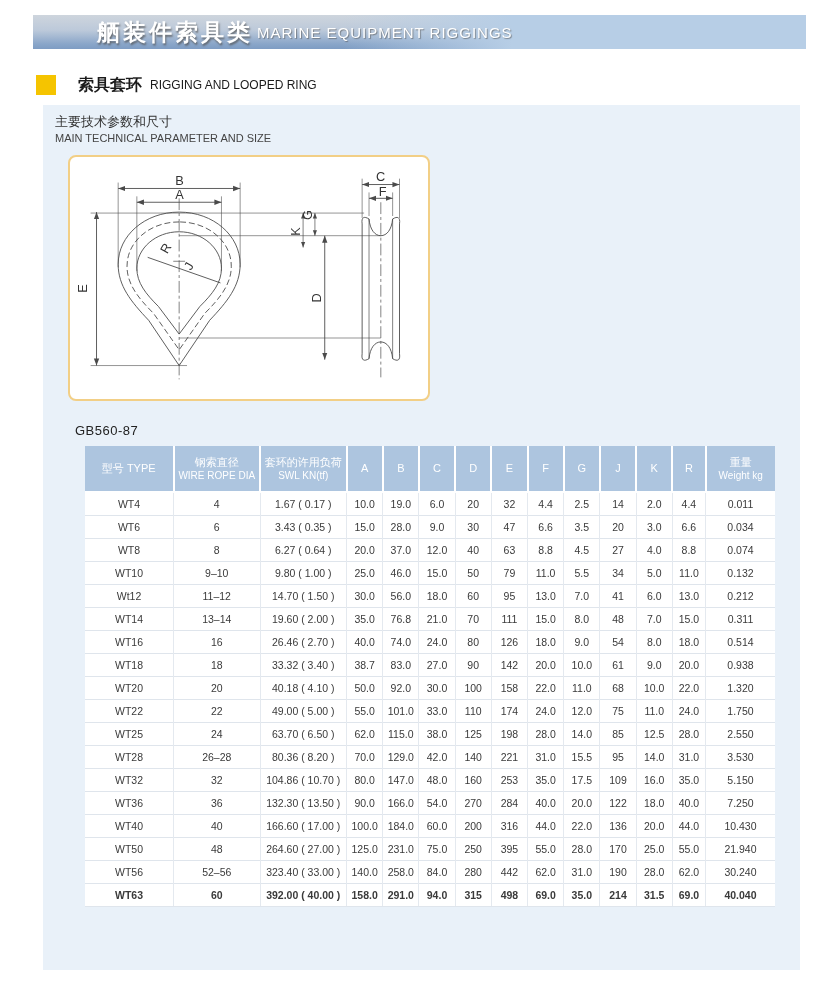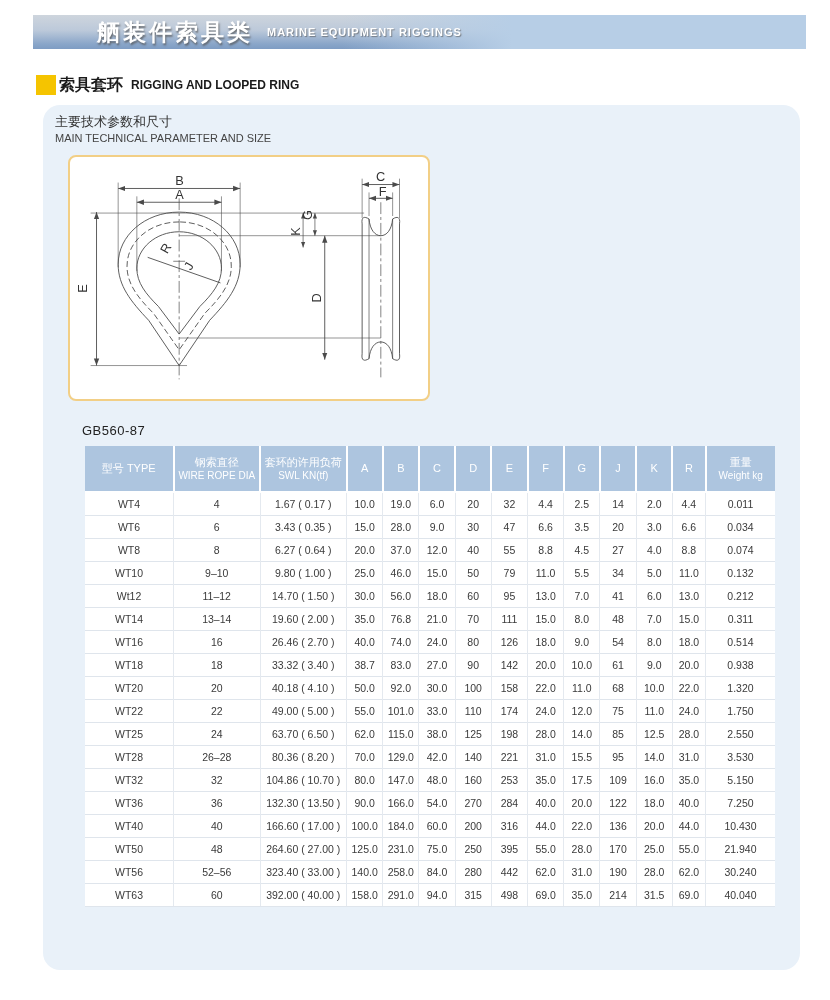--- a/index.html
+++ b/index.html
@@ -12,55 +12,55 @@
     display:flex;align-items:center;
     background:
       linear-gradient(90deg,rgba(183,206,230,0) 0%,rgba(183,206,230,0) 40%,#b7cee6 62%,#b7cee6 100%),
       linear-gradient(180deg,#ced5dd 0%,#bcc9da 45%,#8aa6c9 85%,#7e9cc3 100%);
   }
   .banner-zh{
     font-size:23px;font-weight:bold;color:#ffffff;letter-spacing:3px;
     margin-left:64px;text-shadow:1px 2px 2px rgba(80,80,80,.75);white-space:nowrap;
   }
   .banner-en{
-    font-size:11px;font-weight:bold;color:#ffffff;letter-spacing:1px;
-    margin-left:14px;text-shadow:1px 1px 1px rgba(80,80,80,.6);white-space:nowrap;
+    font-size:15px;font-weight:normal;color:#ffffff;letter-spacing:1px;
+    margin-left:4px;text-shadow:1px 1px 1px rgba(80,80,80,.6);white-space:nowrap;
   }
   .section-head{position:absolute;left:36px;top:74px;height:22px;display:flex;align-items:center;}
   .yellow-square{width:20px;height:20px;background:#F5C400;flex:0 0 auto;}
-  .section-zh{font-size:16px;font-weight:bold;color:#1a1a1a;margin-left:3px;white-space:nowrap;}
-  .section-en{font-size:12px;font-weight:bold;color:#1a1a1a;margin-left:8px;white-space:nowrap;}
-  .panel{position:absolute;left:43px;top:105px;width:757px;height:865px;background:#e9f1f9;border-radius:17px;}
+  .section-zh{font-size:16px;font-weight:bold;color:#1a1a1a;margin-left:22px;white-space:nowrap;}
+  .section-en{font-size:12px;font-weight:normal;color:#1a1a1a;margin-left:8px;white-space:nowrap;}
+  .panel{position:absolute;left:43px;top:105px;width:757px;height:865px;background:#e9f1f9;}
   .param{position:absolute;left:12px;top:9px;line-height:1.25;}
   .param-zh{font-size:13px;color:#333333;}
   .param-en{font-size:11px;color:#444444;margin-top:2px;}
   .diagram-box{
     position:absolute;left:25px;top:50px;width:362px;height:246px;box-sizing:border-box;
     background:#ffffff;border:2px solid #f2cf86;border-radius:8px;
   }
   .diagram-box svg{display:block;width:100%;height:100%;}
-  .gb{position:absolute;left:39px;top:318px;font-size:13px;color:#222222;letter-spacing:.5px;}
+  .gb{position:absolute;left:32px;top:318px;font-size:13px;color:#222222;letter-spacing:.5px;}
   table.spec{
     position:absolute;left:42px;top:341px;width:690px;
     border-collapse:collapse;table-layout:fixed;
   }
   table.spec th{
     background:#adc5df;color:#ffffff;font-weight:normal;height:45px;
     vertical-align:middle;text-align:center;padding:0;line-height:1.3;
     border-right:2px solid #ffffff;border-bottom:2px solid #ffffff;font-size:11px;
   }
   table.spec th:last-child{border-right:none;}
   table.spec th .en{font-size:10px;}
   table.spec td{
     background:#ffffff;height:22px;text-align:center;vertical-align:middle;
     font-size:10.5px;color:#3a3a3a;padding:0;
     border-right:1px solid #e4e9ef;border-top:1px solid #dfe5ec;
   }
   table.spec td:last-child{border-right:none;}
-  table.spec tr:last-child td{border-bottom:1px solid #dfe5ec;}
+  table.spec tr:last-child td{border-bottom:1px solid #dfe5ec;font-weight:bold;}
   .dimtext{font-size:13px;fill:#333333;}
 </style>
 </head>
 <body>
 
 <div class="banner">
   <span class="banner-zh">舾装件索具类</span>
   <span class="banner-en">MARINE EQUIPMENT RIGGINGS</span>
 </div>
 
@@ -230,21 +230,21 @@
           <td>0.034</td>
         </tr>
         <tr>
           <td>WT8</td>
           <td>8</td>
           <td>6.27 ( 0.64 )</td>
           <td>20.0</td>
           <td>37.0</td>
           <td>12.0</td>
           <td>40</td>
-          <td>55</td>
+          <td>63</td>
           <td>8.8</td>
           <td>4.5</td>
           <td>27</td>
           <td>4.0</td>
           <td>8.8</td>
           <td>0.074</td>
         </tr>
         <tr>
           <td>WT10</td>
           <td>9–10</td>

